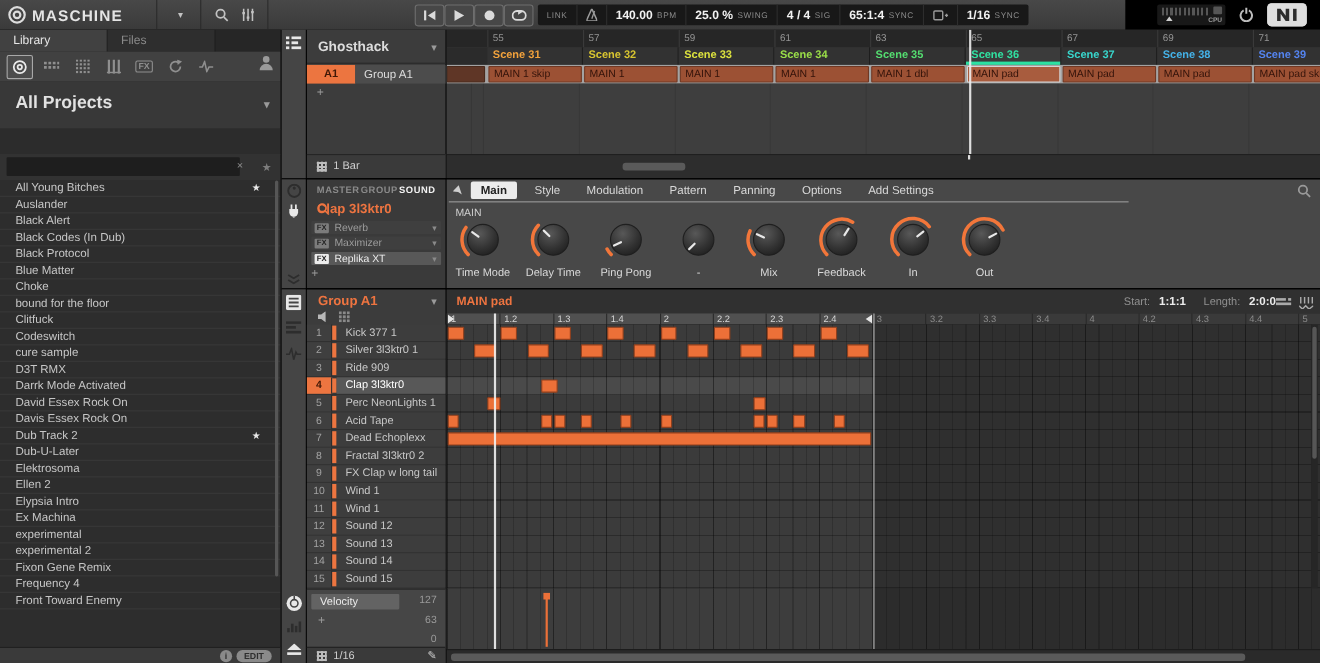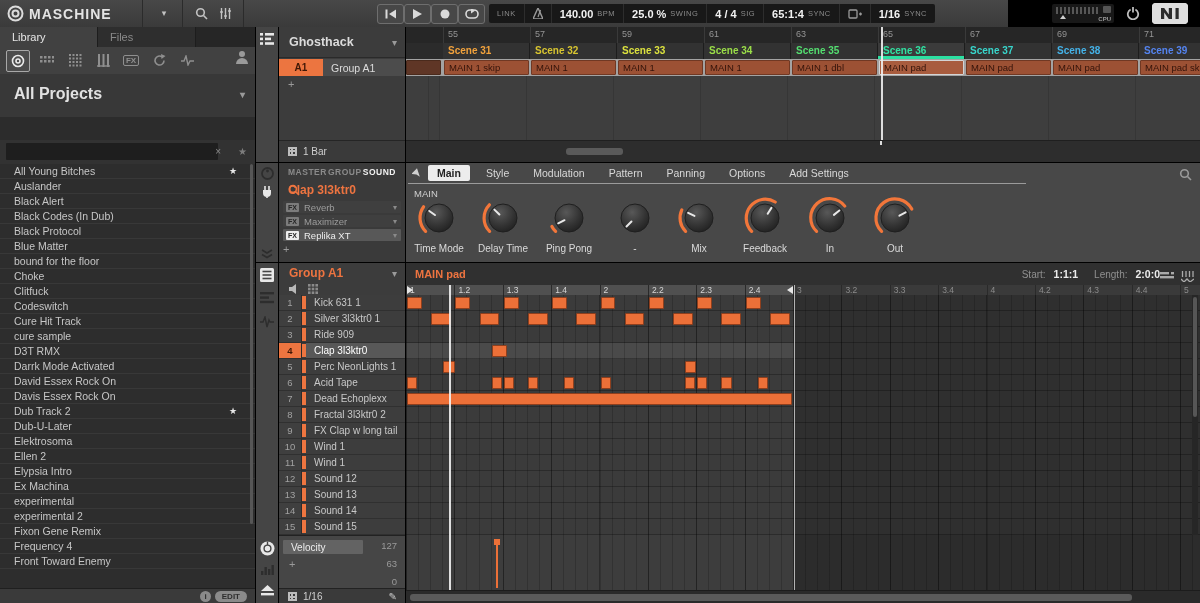--- a/index.html
+++ b/index.html
@@ -1,21 +1,21 @@
 <!DOCTYPE html>
 <html><head>
 <meta charset="utf-8">
 <style>
   html,body{margin:0;padding:0;background:#101010;}
   #root{position:relative;width:1200px;height:603px;background:#000;overflow:hidden;
         font-family:"Liberation Sans",sans-serif;color:#c8c8c8;}
   .abs{position:absolute;}
 
   
-  #topbar{left:0;top:0;width:1008px;height:27px;background:linear-gradient(#484848,#3a3a3a);}
+  #topbar{left:0;top:0;width:1008px;height:27px;background:linear-gradient(#484848,#3a3a3a);padding-left:15px;}
   .vsep{position:absolute;top:0;width:1px;height:27px;background:#2b2b2b;}
   #app-title{left:29px;top:6px;font-size:14px;font-weight:bold;letter-spacing:1px;color:#e4e4e4;}
   .topbtn{top:3px;height:20px;display:flex;align-items:center;justify-content:center;color:#c2c2c2;}
   .tbtn{position:absolute;top:4px;width:25px;height:18px;border:1px solid #6e6e6e;border-radius:3px;
         background:#474747;display:flex;align-items:center;justify-content:center;color:#dadada;}
   #display{left:489px;top:4px;height:19px;background:#181818;border-radius:2px;display:flex;align-items:stretch;}
   .dcell{display:flex;align-items:center;gap:4px;padding:0 8px;border-right:1px solid #2d2d2d;}
   .dcell:last-child{border-right:none;}
   .dlabel{font-size:7.5px;color:#8a8a8a;letter-spacing:.5px;}
   .dval{font-size:11px;font-weight:bold;color:#f2f2f2;white-space:nowrap;}
@@ -426,33 +426,30 @@
         <div class="prow">
           <span>Black Codes (In Dub)</span>
         </div>
         <div class="prow">
           <span>Black Protocol</span>
         </div>
         <div class="prow">
           <span>Blue Matter</span>
         </div>
         <div class="prow">
+          <span>Choke</span>
+        </div>
+        <div class="prow">
           <span>bound for the floor</span>
         </div>
         <div class="prow">
-          <span>Choke</span>
-        </div>
-        <div class="prow">
           <span>Clitfuck</span>
         </div>
         <div class="prow">
           <span>Codeswitch</span>
-        </div>
-        <div class="prow">
-          <span>Cure Hit Track</span>
         </div>
         <div class="prow">
           <span>cure sample</span>
         </div>
         <div class="prow">
           <span>D3T RMX</span>
         </div>
         <div class="prow">
           <span>Darrk Mode Activated</span>
         </div>
@@ -779,21 +776,21 @@
               <rect x="3.7" y="7.4" width="2.6" height="2.6"></rect>
               <rect x="7.4" y="7.4" width="2.6" height="2.6"></rect>
             </g>
           </svg>
       </span>
     </div>
     <div id="sound-rows" class="abs">
         <div class="srow">
           <div class="num">1</div>
           <div class="strip2"></div>
-          <div class="nm">Kick 631 1</div>
+          <div class="nm">Kick 377 1</div>
         </div>
         <div class="srow">
           <div class="num">2</div>
           <div class="strip2"></div>
           <div class="nm">Silver 3l3ktr0 1</div>
         </div>
         <div class="srow">
           <div class="num">3</div>
           <div class="strip2"></div>
           <div class="nm">Ride 909</div>

